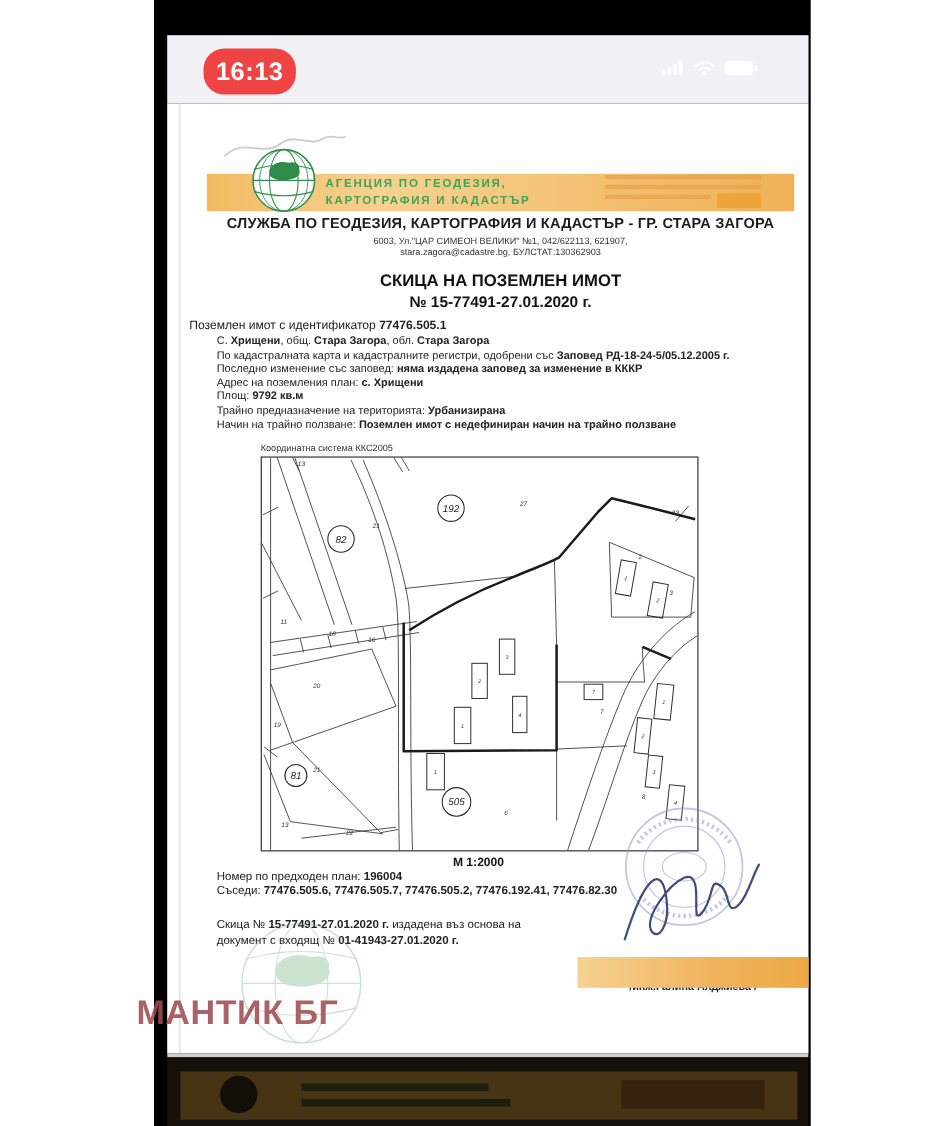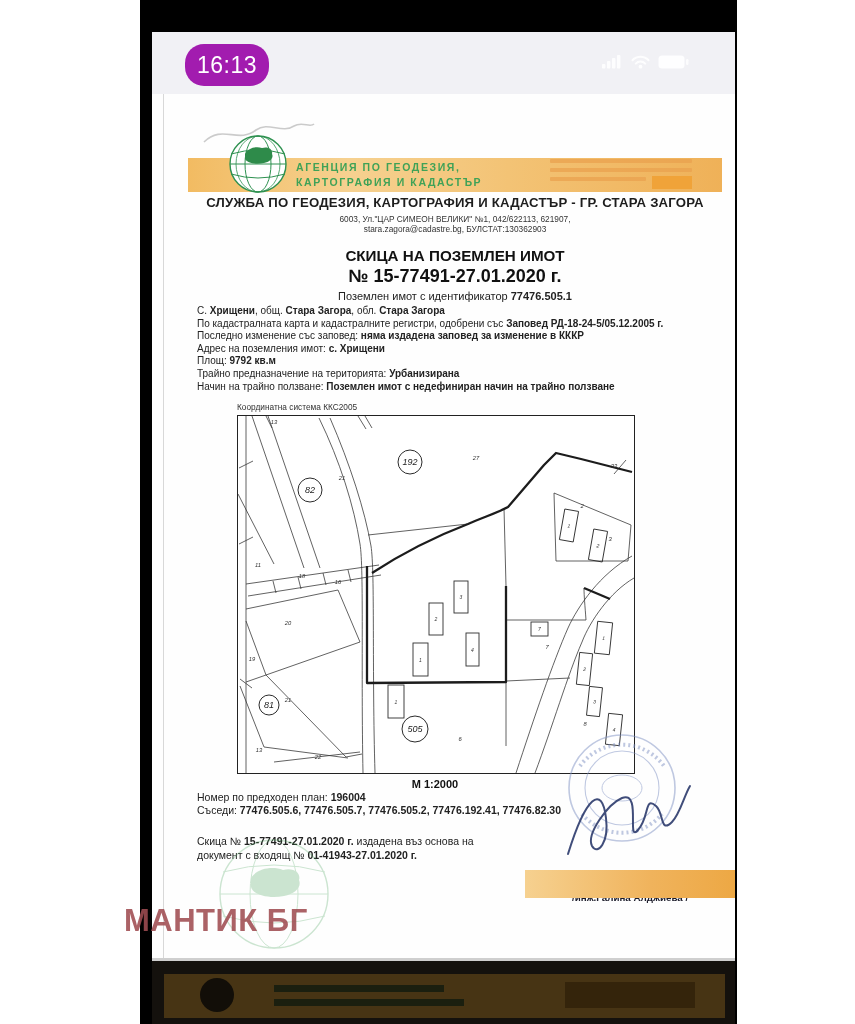--- a/index.html
+++ b/index.html
@@ -3,21 +3,21 @@
 <meta charset="utf-8">
 <style>
   html,body{margin:0;padding:0;background:#ffffff;}
   .canvas{position:relative;width:855px;height:1024px;background:#ffffff;overflow:hidden;
           font-family:"Liberation Sans",sans-serif;}
   .backdrop{position:absolute;left:140px;top:0;width:597px;height:1024px;background:#000;}
   .screen{position:absolute;left:152px;top:32px;width:583px;height:992px;}
   
   .statusbar{position:absolute;left:0;top:0;width:583px;height:62px;background:#f1f1f5;}
   .timepill{position:absolute;left:33px;top:12px;width:84px;height:42px;border-radius:19px;
-            background:#a21caf;color:#fff;font-weight:normal;font-size:23px;display:flex;
+            background:#ef4444;color:#fff;font-weight:bold;font-size:23px;display:flex;
             align-items:center;justify-content:center;letter-spacing:.5px;}
   .sicons{position:absolute;right:46px;top:22px;display:flex;align-items:center;gap:8px;}
   .sicons svg{display:block;}
   
   .page{position:absolute;left:0;top:62px;width:583px;height:864px;background:#fefefe;}
   .pageedge{position:absolute;left:11px;top:0;width:1px;height:864px;background:#d8d8d8;}
   .band{position:absolute;left:36px;top:64px;width:534px;height:34px;
         background:linear-gradient(90deg,#f2bb62 0%,#f6d190 30%,#f3c375 60%,#efb158 100%);}
   .logo{position:absolute;left:76px;top:40px;width:60px;height:60px;}
   .agency{position:absolute;left:144px;top:66px;color:#3fa257;font-size:10.5px;font-weight:bold;
@@ -26,22 +26,22 @@
   .cline{height:4px;background:#eaa24f;opacity:.75;margin-bottom:5px;border-radius:1px;}
   .cline.short{width:96px;}
   .cbox{position:absolute;right:0;top:17px;width:40px;height:13px;background:#efa135;opacity:.9;}
   .office{position:absolute;left:20px;top:101px;width:566px;text-align:center;font-weight:bold;
           font-size:13.2px;color:#1d1d1d;letter-spacing:.2px;}
   .addr1{position:absolute;left:20px;top:120px;width:566px;text-align:center;font-size:8.3px;color:#333;}
   .addr2{position:absolute;left:20px;top:130px;width:566px;text-align:center;font-size:8.3px;color:#333;}
   .title1{position:absolute;left:20px;top:153px;width:566px;text-align:center;font-weight:bold;
           font-size:15.2px;color:#111;}
   .title2{position:absolute;left:20px;top:172px;width:566px;text-align:center;font-weight:bold;
-          font-size:18px;color:#111;}
-  .idline{position:absolute;left:20px;top:196px;width:566px;text-align:center;font-size:11px;color:#222;}
+          font-size:14px;color:#111;}
+  .idline{position:absolute;left:20px;top:196px;width:566px;text-align:left;font-size:11px;color:#222;}
   .info{position:absolute;left:45px;top:211px;width:500px;font-size:10px;line-height:12.6px;color:#222;}
   .b{font-weight:bold;}
   .coordlabel{position:absolute;left:85px;top:308px;font-size:8.3px;color:#333;}
   .mapframe{position:absolute;left:85px;top:321px;width:396px;height:357px;border:1.2px solid #222;
             background:#fff;}
   .scale{position:absolute;left:85px;top:684px;width:396px;text-align:center;font-weight:bold;
          font-size:11px;color:#111;}
   .f1{position:absolute;left:45px;top:697px;font-size:10.5px;color:#222;}
   .f2{position:absolute;left:45px;top:710px;font-size:10.5px;color:#222;}
   .issue{position:absolute;left:45px;top:741px;font-size:10.5px;line-height:13.5px;color:#222;width:330px;}
@@ -148,21 +148,21 @@
 
       <div class="title1">СКИЦА НА ПОЗЕМЛЕН ИМОТ</div>
       <div class="title2">№ 15-77491-27.01.2020 г.</div>
 
       <div class="idline"><span>Поземлен имот с  идентификатор </span><span class="b">77476.505.1</span></div>
 
       <div class="info">
           <div><span>С. </span><span class="b">Хрищени</span><span>, общ. </span><span class="b">Стара Загора</span><span>, обл. </span><span class="b">Стара Загора</span></div>
           <div><span>По кадастралната карта и кадастралните регистри, одобрени със </span><span class="b">Заповед РД-18-24-5/05.12.2005 г.</span></div>
           <div><span>Последно изменение със заповед: </span><span class="b">няма издадена заповед за изменение в КККР</span></div>
-          <div><span>Адрес на поземления имот: </span><span class="b">с. Хрищени</span></div>
+          <div><span>Адрес на поземления план: </span><span class="b">с. Хрищени</span></div>
           <div><span>Площ: </span><span class="b">9792 кв.м</span></div>
           <div><span>Трайно предназначение на територията: </span><span class="b">Урбанизирана</span></div>
           <div><span>Начин на трайно ползване: </span><span class="b">Поземлен имот с недефиниран начин на трайно ползване</span></div>
         </div>
 
       <div class="coordlabel">Координатна система ККС2005</div>
 
       <div class="mapframe">
         <svg id="map-svg" width="396" height="357" viewBox="0 0 396 357">
           <g fill="none" stroke="#3a3a3a" stroke-width=".8">

